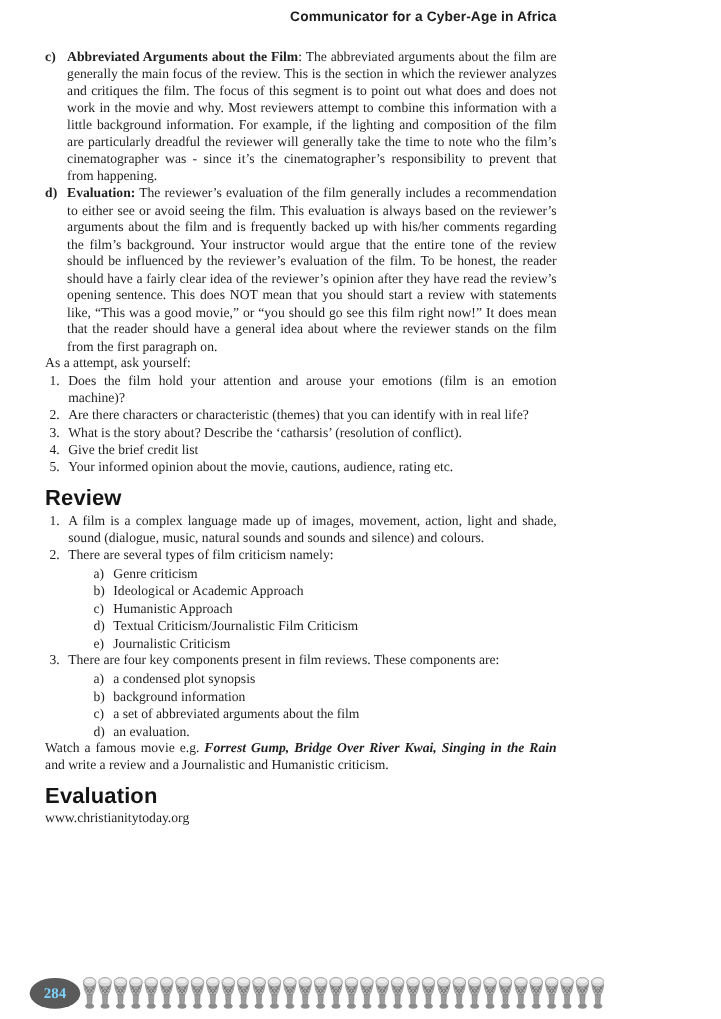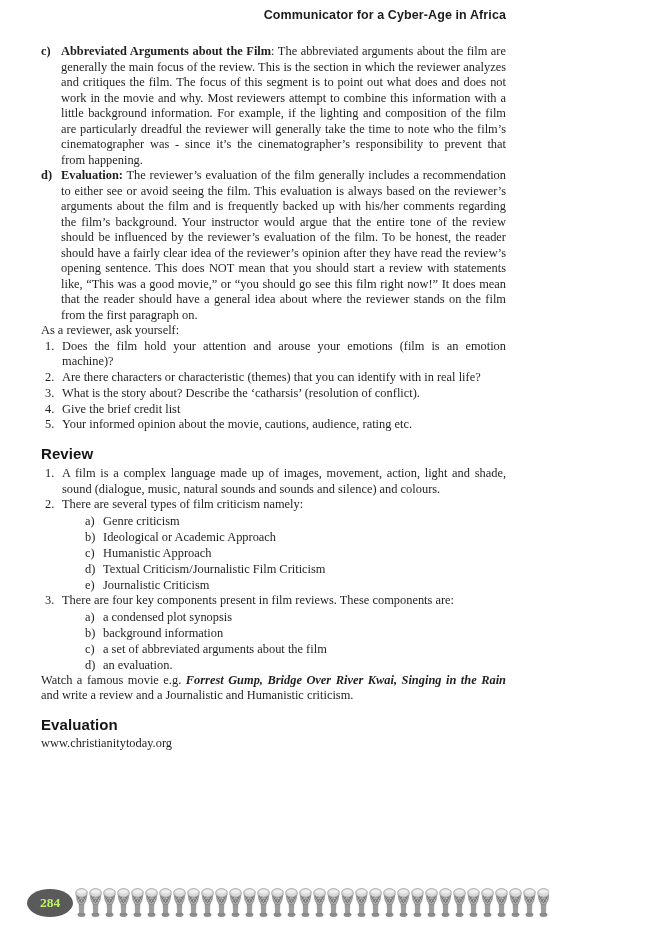--- a/index.html
+++ b/index.html
@@ -44,41 +44,41 @@
   .num-item { display: flex; line-height: 15.8px; }
   .num-item .num { flex: 0 0 17px; }
   .num-item .num-text { flex: 1; text-align: justify; }
   .sub-list { margin-left: 40px; }
   .sub-item { display: flex; line-height: 16px; }
   .sub-item .sub-num { flex: 0 0 18px; }
   .sub-item .sub-text { flex: 1; }
   .section-heading {
     font-family: "Liberation Sans", sans-serif;
     font-weight: bold;
-    font-size: 15px;
+    font-size: 20px;
     color: #151515;
     margin-top: 13px;
     margin-bottom: 4px;
     letter-spacing: 0.1px;
   }
   .para { text-align: justify; }
   .italic { font-style: italic; font-weight: bold; }
   .footer {
     position: absolute;
     left: 27px;
     bottom: 7px;
     display: flex;
     align-items: center;
   }
   .page-badge {
     width: 46px;
     height: 28px;
     border-radius: 50%;
     background: #5a5a5a;
-    color: #bef264;
+    color: #7dd3fc;
     font-family: "Liberation Serif", serif;
     font-weight: bold;
     font-size: 13.5px;
     display: flex;
     align-items: center;
     justify-content: center;
     flex: 0 0 auto;
     margin-right: 2px;
   }
   .drum-row {
@@ -100,21 +100,21 @@
     <div class="hang">
       <div class="hang-label">c)</div>
       <div class="hang-body"><span class="bold">Abbreviated Arguments about the Film</span><span>: The abbreviated arguments about the film are generally the main focus of the review. This is the section in which the reviewer analyzes and critiques the film. The focus of this segment is to point out what does and does not work in the movie and why. Most reviewers attempt to combine this information with a little background information. For example, if the lighting and composition of the film are particularly dreadful the reviewer will generally take the time to note who the film’s cinematographer was - since it’s the cinematographer’s responsibility to prevent that from happening.</span></div>
     </div>
 
     <div class="hang">
       <div class="hang-label">d)</div>
       <div class="hang-body"><span class="bold">Evaluation:</span><span> The reviewer’s evaluation of the film generally includes a recommendation to either see or avoid seeing the film. This evaluation is always based on the reviewer’s arguments about the film and is frequently backed up with his/her comments regarding the film’s background. Your instructor would argue that the entire tone of the review should be influenced by the reviewer’s evaluation of the film. To be honest, the reader should have a fairly clear idea of the reviewer’s opinion after they have read the review’s opening sentence. This does NOT mean that you should start a review with statements like, “This was a good movie,” or “you should go see this film right now!” It does mean that the reader should have a general idea about where the reviewer stands on the film from the first paragraph on.</span></div>
     </div>
 
-    <div class="para">As a reviewer, ask yourself:</div>
+    <div class="para">As a attempt, ask yourself:</div>
 
     <div class="num-list">
       <div class="num-item">
         <span class="num">1.</span>
         <span class="num-text">Does the film hold your attention and arouse your emotions (film is an emotion machine)?</span>
       </div>
       <div class="num-item">
         <span class="num">2.</span>
         <span class="num-text">Are there characters or characteristic (themes) that you can identify with in real life?</span>
       </div>

